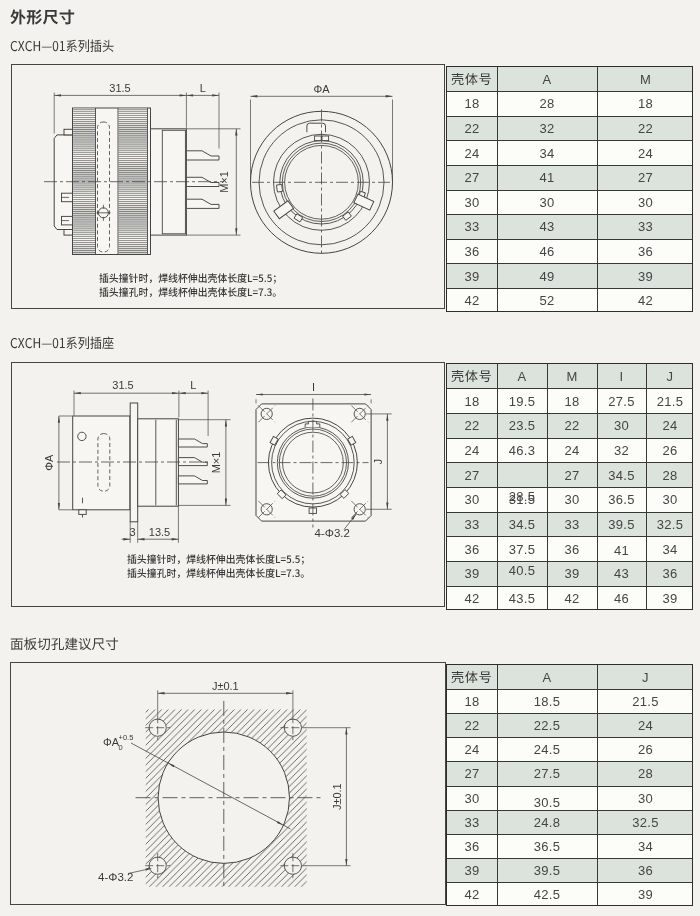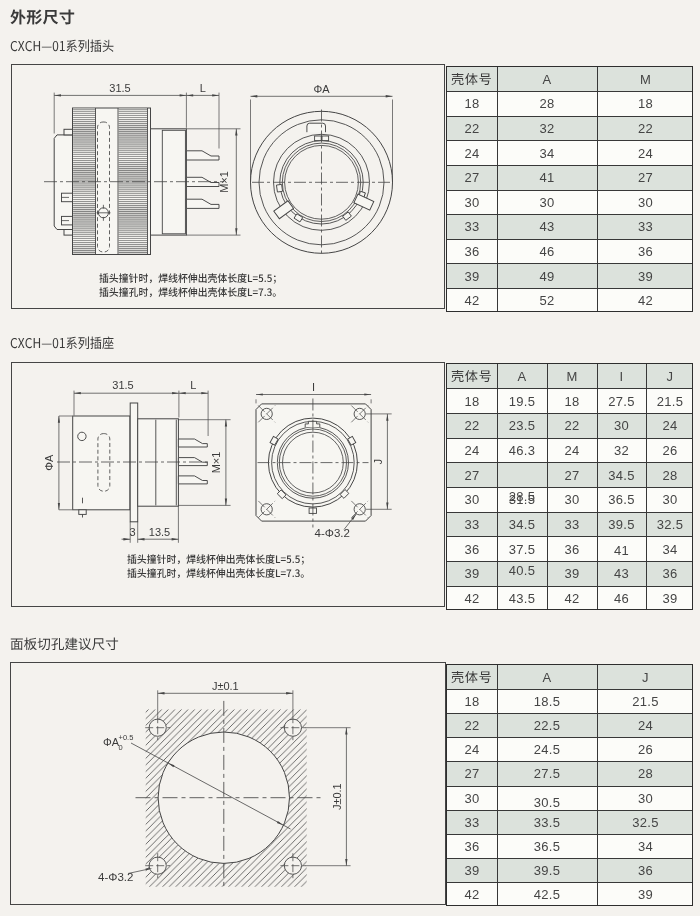--- a/index.html
+++ b/index.html
@@ -231,21 +231,21 @@
     <div class="cell" style="left:0.0px;top:72.60px;width:50.0px;height:24.20px">24</div>
     <div class="cell" style="left:50.0px;top:72.60px;width:100.0px;height:24.20px">24.5</div>
     <div class="cell" style="left:150.0px;top:72.60px;width:97.0px;height:24.20px">26</div>
     <div class="cell" style="left:0.0px;top:96.80px;width:50.0px;height:24.20px">27</div>
     <div class="cell" style="left:50.0px;top:96.80px;width:100.0px;height:24.20px">27.5</div>
     <div class="cell" style="left:150.0px;top:96.80px;width:97.0px;height:24.20px">28</div>
     <div class="cell" style="left:0.0px;top:121.00px;width:50.0px;height:24.20px">30</div>
     <div class="cell" style="left:50.0px;top:121.00px;width:100.0px;height:32px">30.5</div>
     <div class="cell" style="left:150.0px;top:121.00px;width:97.0px;height:24.20px">30</div>
     <div class="cell" style="left:0.0px;top:145.20px;width:50.0px;height:24.20px">33</div>
-    <div class="cell" style="left:50.0px;top:145.20px;width:100.0px;height:24.20px">33.5</div>
+    <div class="cell" style="left:50.0px;top:145.20px;width:100.0px;height:24.20px">24.8</div>
     <div class="cell" style="left:150.0px;top:145.20px;width:97.0px;height:24.20px">32.5</div>
     <div class="cell" style="left:0.0px;top:169.40px;width:50.0px;height:24.20px">36</div>
     <div class="cell" style="left:50.0px;top:169.40px;width:100.0px;height:24.20px">36.5</div>
     <div class="cell" style="left:150.0px;top:169.40px;width:97.0px;height:24.20px">34</div>
     <div class="cell" style="left:0.0px;top:193.60px;width:50.0px;height:24.20px">39</div>
     <div class="cell" style="left:50.0px;top:193.60px;width:100.0px;height:24.20px">39.5</div>
     <div class="cell" style="left:150.0px;top:193.60px;width:97.0px;height:24.20px">36</div>
     <div class="cell" style="left:0.0px;top:217.80px;width:50.0px;height:24.20px">42</div>
     <div class="cell" style="left:50.0px;top:217.80px;width:100.0px;height:24.20px">42.5</div>
     <div class="cell" style="left:150.0px;top:217.80px;width:97.0px;height:24.20px">39</div>

